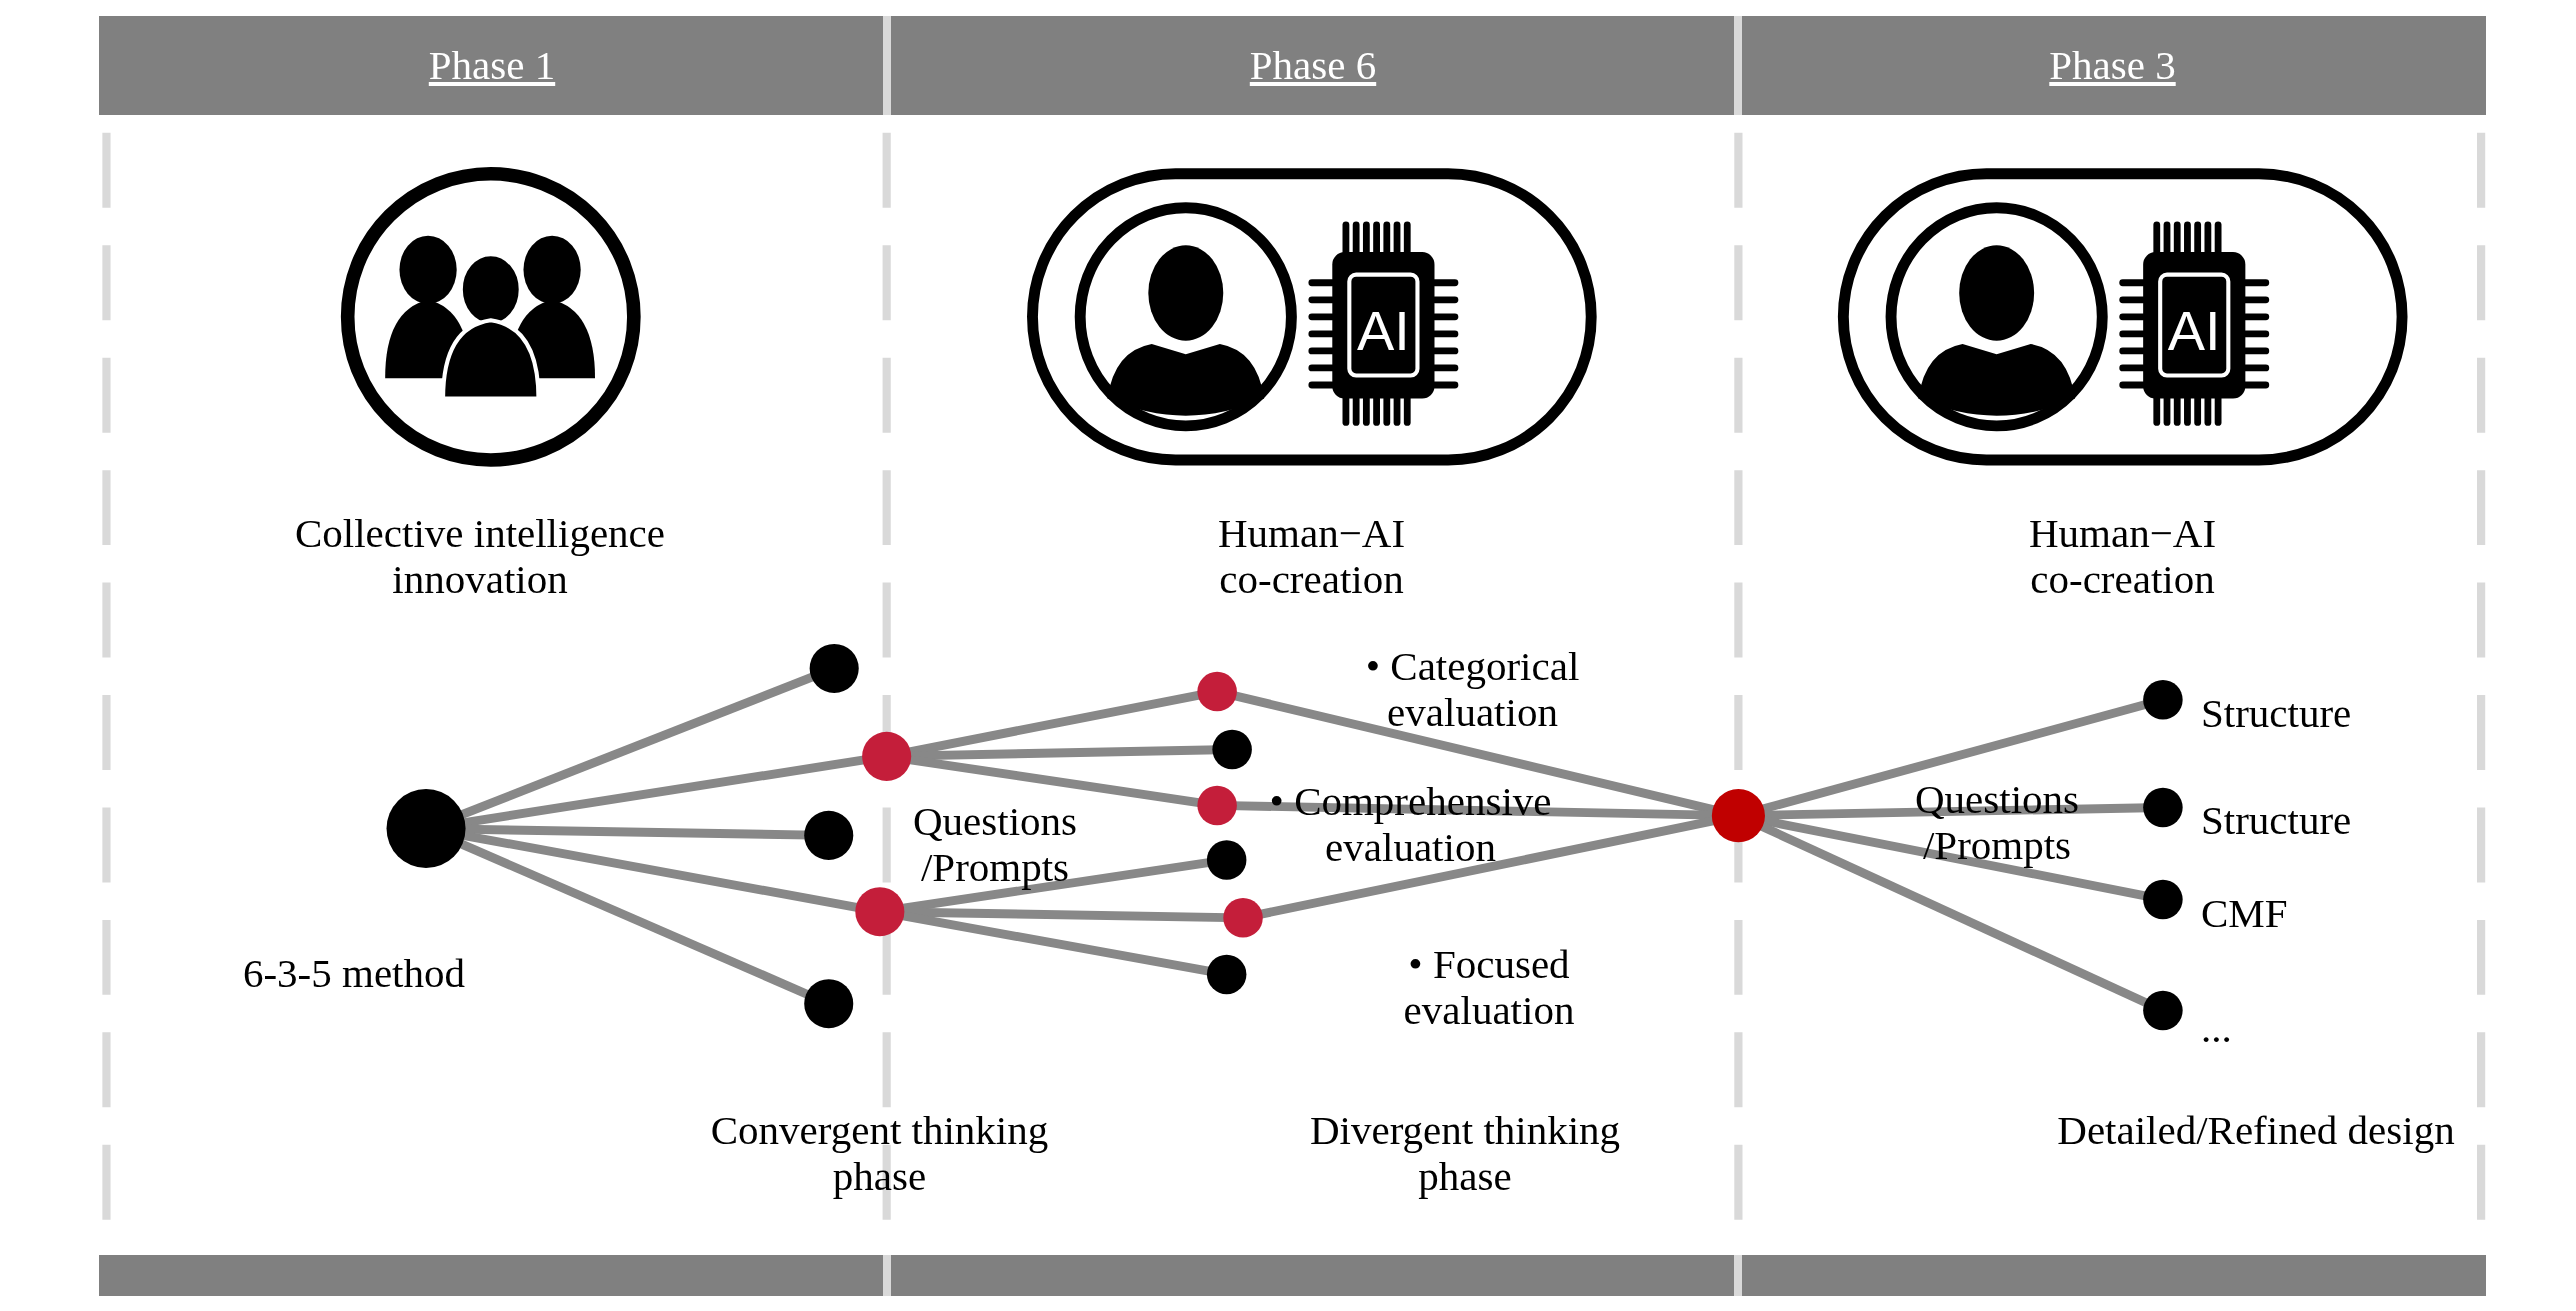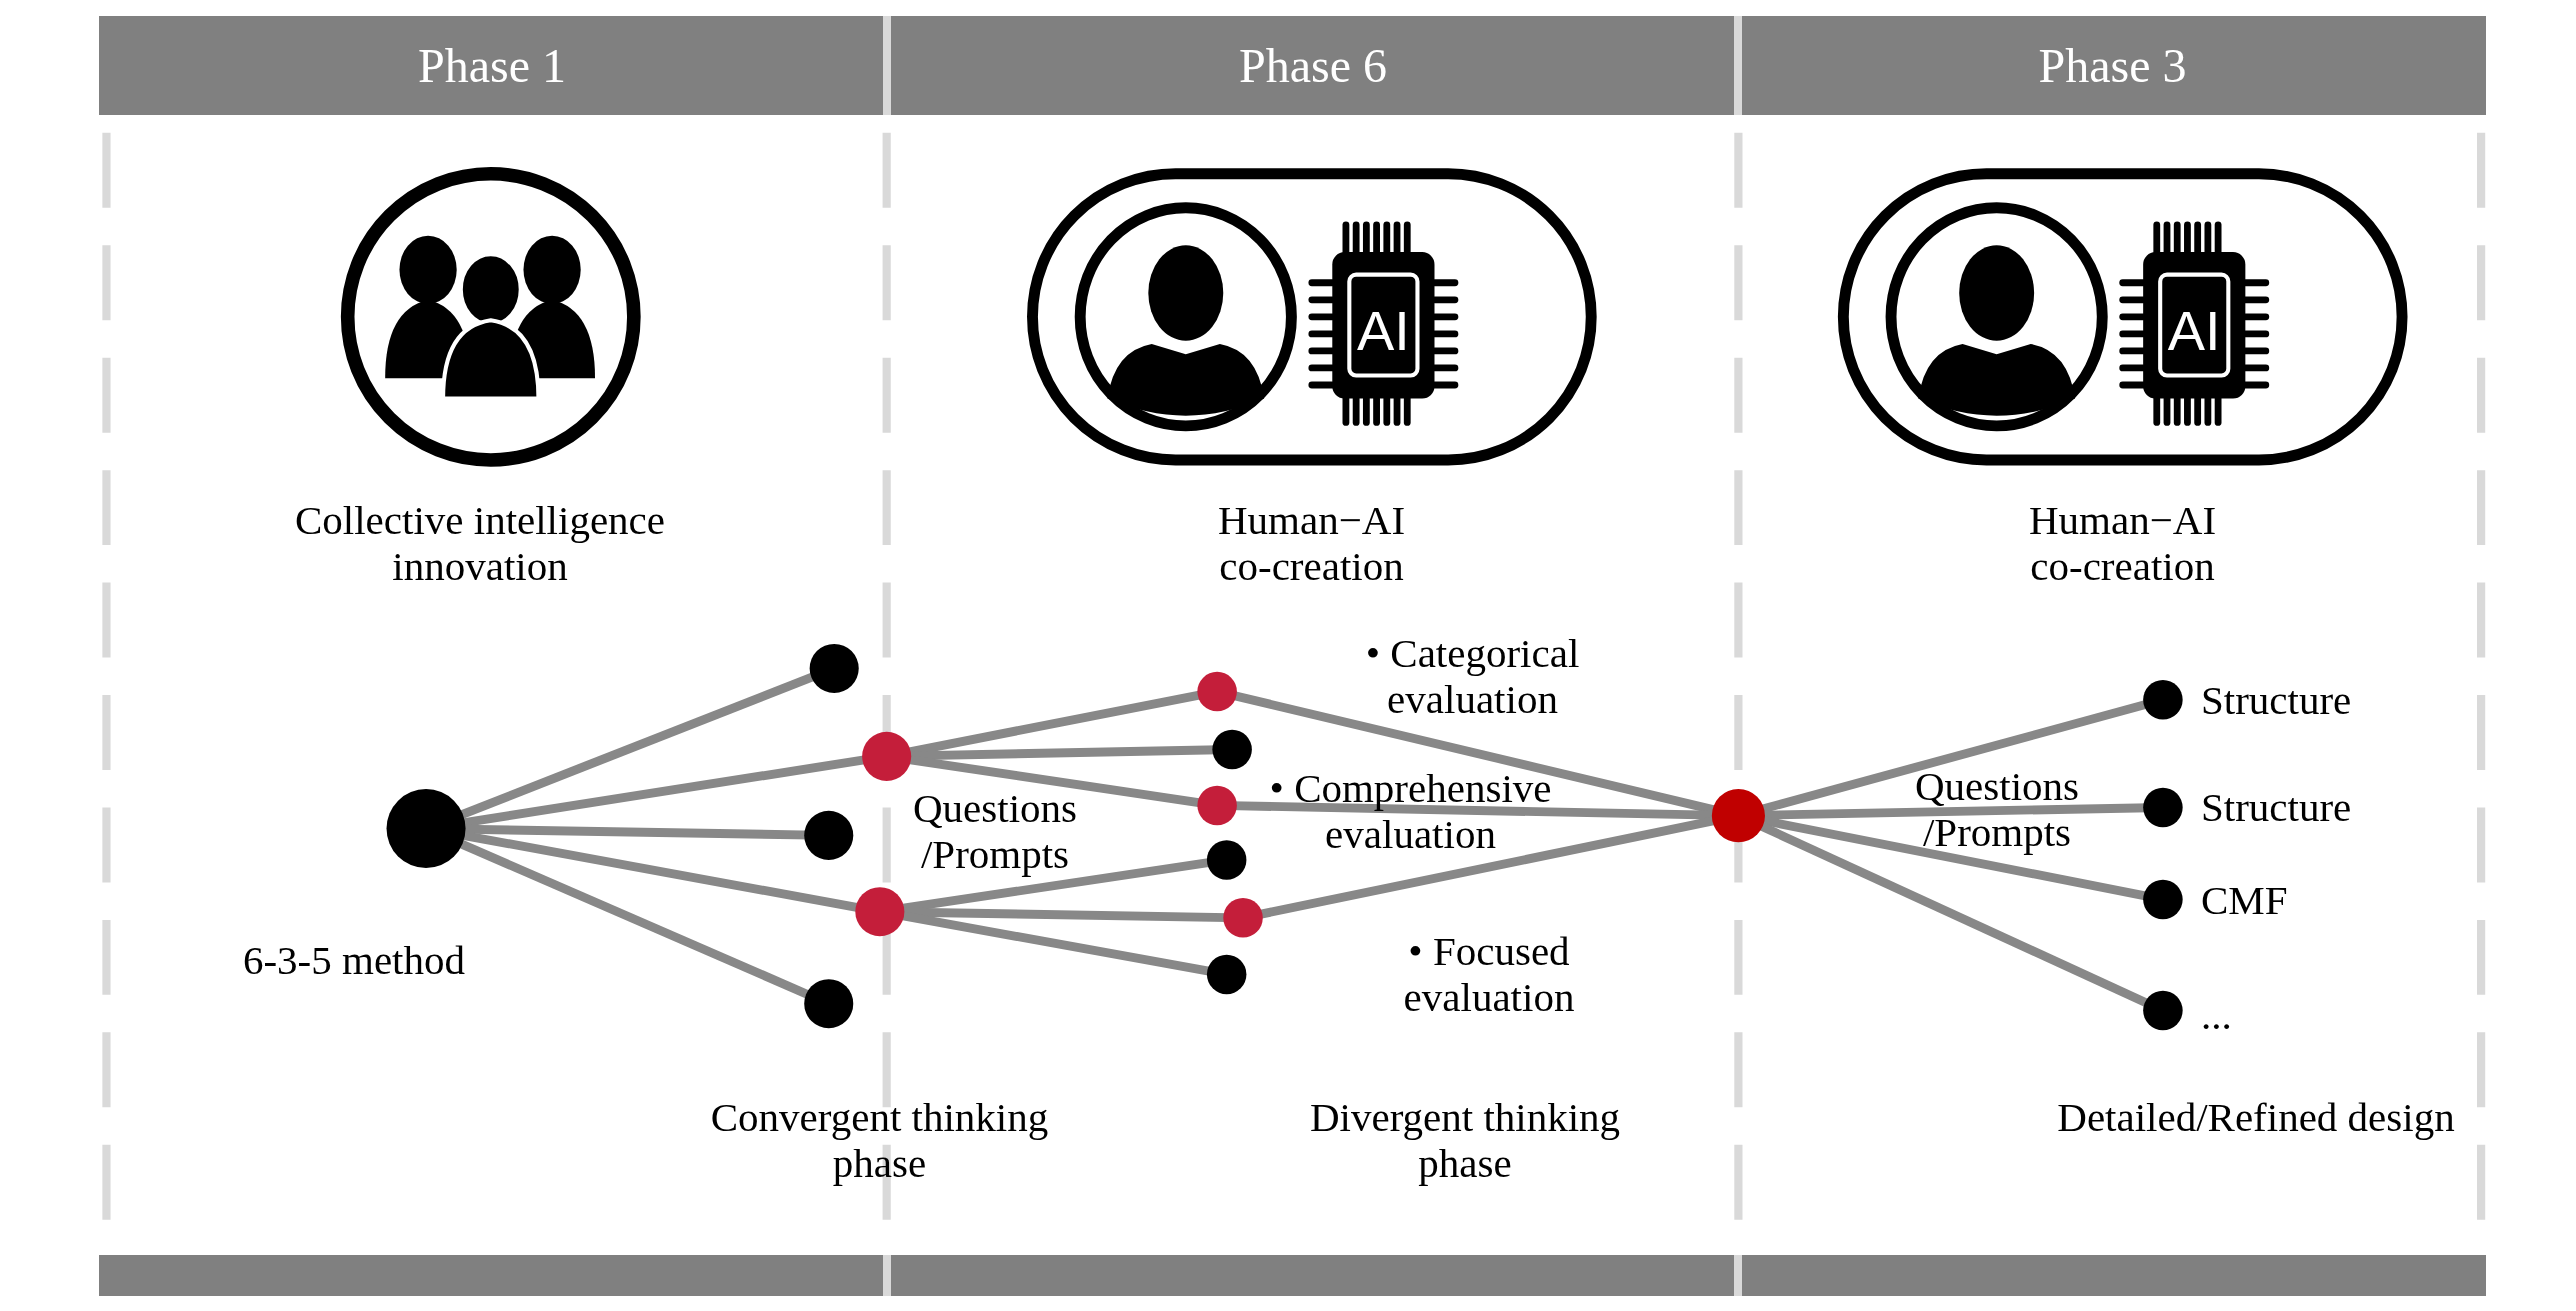--- a/index.html
+++ b/index.html
@@ -1,20 +1,20 @@
 <!DOCTYPE html>
 <html style="font-size:11px"><head>
 <meta charset="utf-8">
 <style>
   html,body{margin:0;padding:0;background:#fff;}
   body{width:2576px;height:1311px;position:relative;overflow:hidden;font-family:"Liberation Serif","DejaVu Serif",serif;}
   .bar{position:absolute;background:#808080;}
-  .phase-label{position:absolute;top:16.4px;height:128px;line-height:99px;color:#fff;font-size:48px;text-align:center;}
+  .phase-label{position:absolute;top:16.4px;height:128px;line-height:99px;color:#fff;font-size:41px;text-align:center;text-decoration:underline;}
   .divider{position:absolute;top:16.4px;height:99px;width:8.2px;background:#d9d9d9;}
-  .txt{position:absolute;color:#000;font-size:41px;line-height:46px;text-align:center;white-space:nowrap;}
+  .txt{position:absolute;color:#000;font-size:41px;line-height:46px;text-align:center;white-space:nowrap;margin-top:13px;}
   svg{position:absolute;left:0;top:0;}
 </style>
 </head>
 <body>
 
 <div class="bar" style="left:99px;top:16.4px;width:2387px;height:99px;"></div>
 <div class="bar" style="left:99px;top:1255px;width:2387px;height:41px;"></div>
 <div class="divider" style="left:883px;"></div>
 <div class="divider" style="left:1734px;"></div>
 <div class="divider" style="left:883px;top:1255px;height:41px;"></div>

